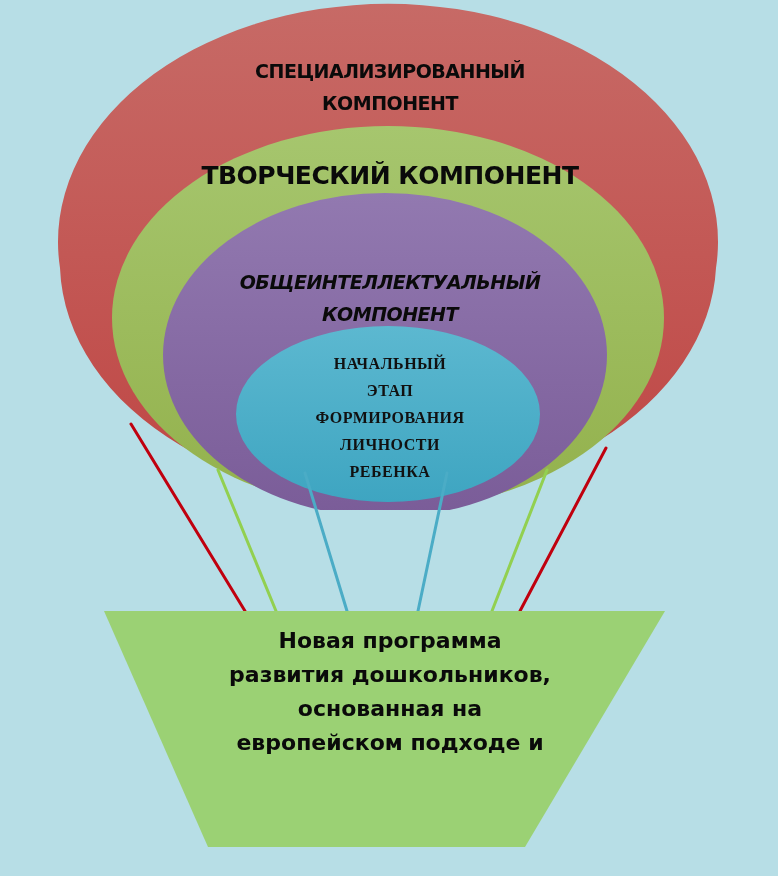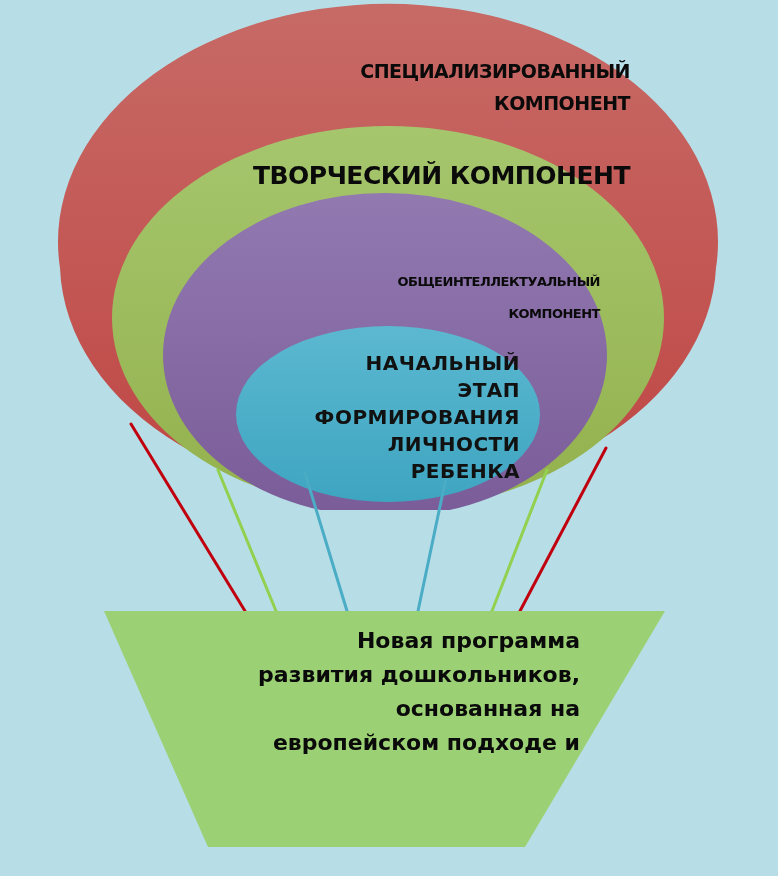--- a/index.html
+++ b/index.html
@@ -1,23 +1,23 @@
 <!DOCTYPE html>
 <html><head>
 <meta charset="utf-8">
 <style>
   html, body { margin: 0; padding: 0; }
   body { width: 778px; height: 876px; background: #b7dee6; position: relative; overflow: hidden; font-family: "DejaVu Sans", sans-serif; }
   #stage { position: absolute; left: 0; top: 0; width: 778px; height: 876px; }
-  .lbl { position: absolute; text-align: right; font-weight: bold; color: #0a0a0a; letter-spacing: -0.5px; line-height: 1.25; }
+  .lbl { position: absolute; text-align: center; font-weight: bold; color: #0a0a0a; letter-spacing: -0.5px; line-height: 1.25; }
   .lbl span { display: block; }
   #lbl-special { left: 150px; width: 480px; top: 55px; font-size: 19px; line-height: 32px; }
   #lbl-creative { left: 150px; width: 480px; top: 160px; font-size: 25px; }
-  #lbl-general { left: 180px; width: 420px; top: 266px; font-size: 13px; line-height: 32px; }
-  #lbl-core { left: 260px; width: 260px; top: 350px; font-size: 20px; line-height: 27px; letter-spacing: 0.5px; color: #111; }
+  #lbl-general { left: 180px; width: 420px; top: 266px; font-size: 19px; line-height: 32px; font-style: italic; }
+  #lbl-core { left: 260px; width: 260px; top: 350px; font-size: 16px; line-height: 27px; letter-spacing: 0.5px; color: #111; font-family: Liberation Serif, serif; }
   #lbl-basket { left: 200px; width: 380px; top: 624px; font-size: 22px; line-height: 34px; letter-spacing: 0; }
 </style>
 </head>
 <body>
 
 <svg id="stage" viewBox="0 0 778 876" width="778" height="876">
   <defs>
     <linearGradient id="gRed" x1="0" y1="0" x2="0" y2="1">
       <stop offset="0" stop-color="#c76a66"></stop>
       <stop offset="1" stop-color="#bf4644"></stop>

